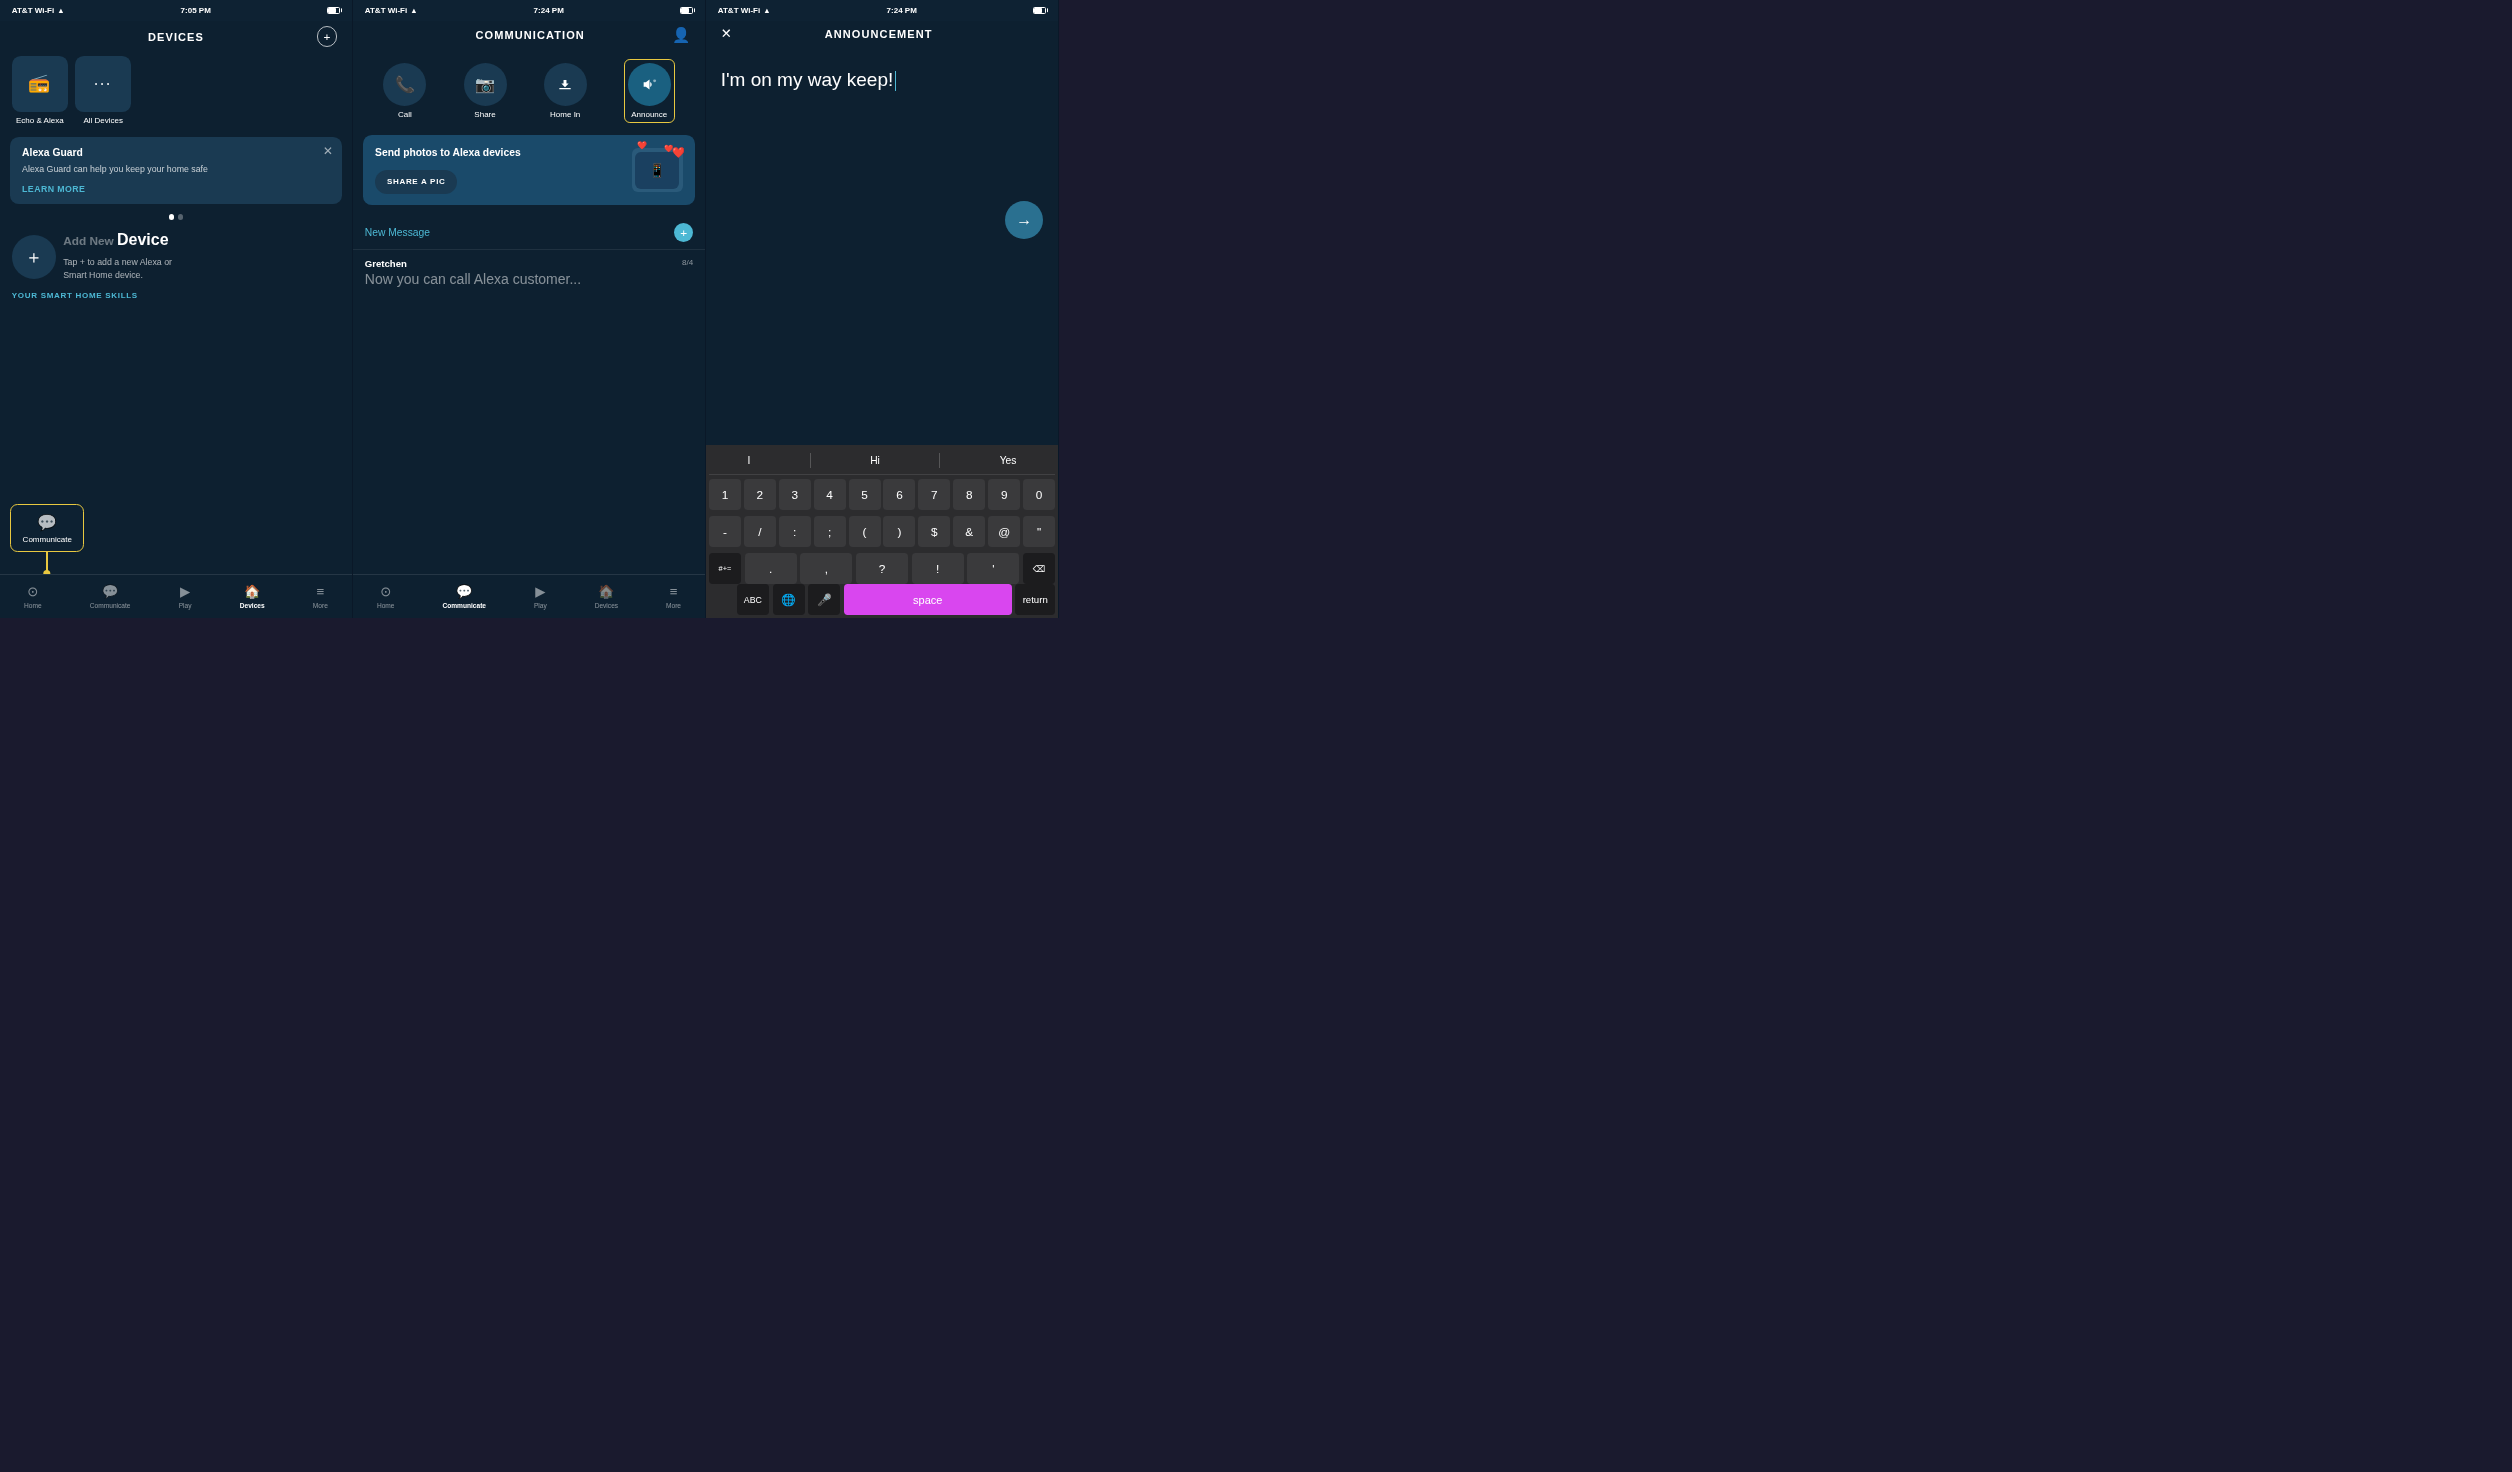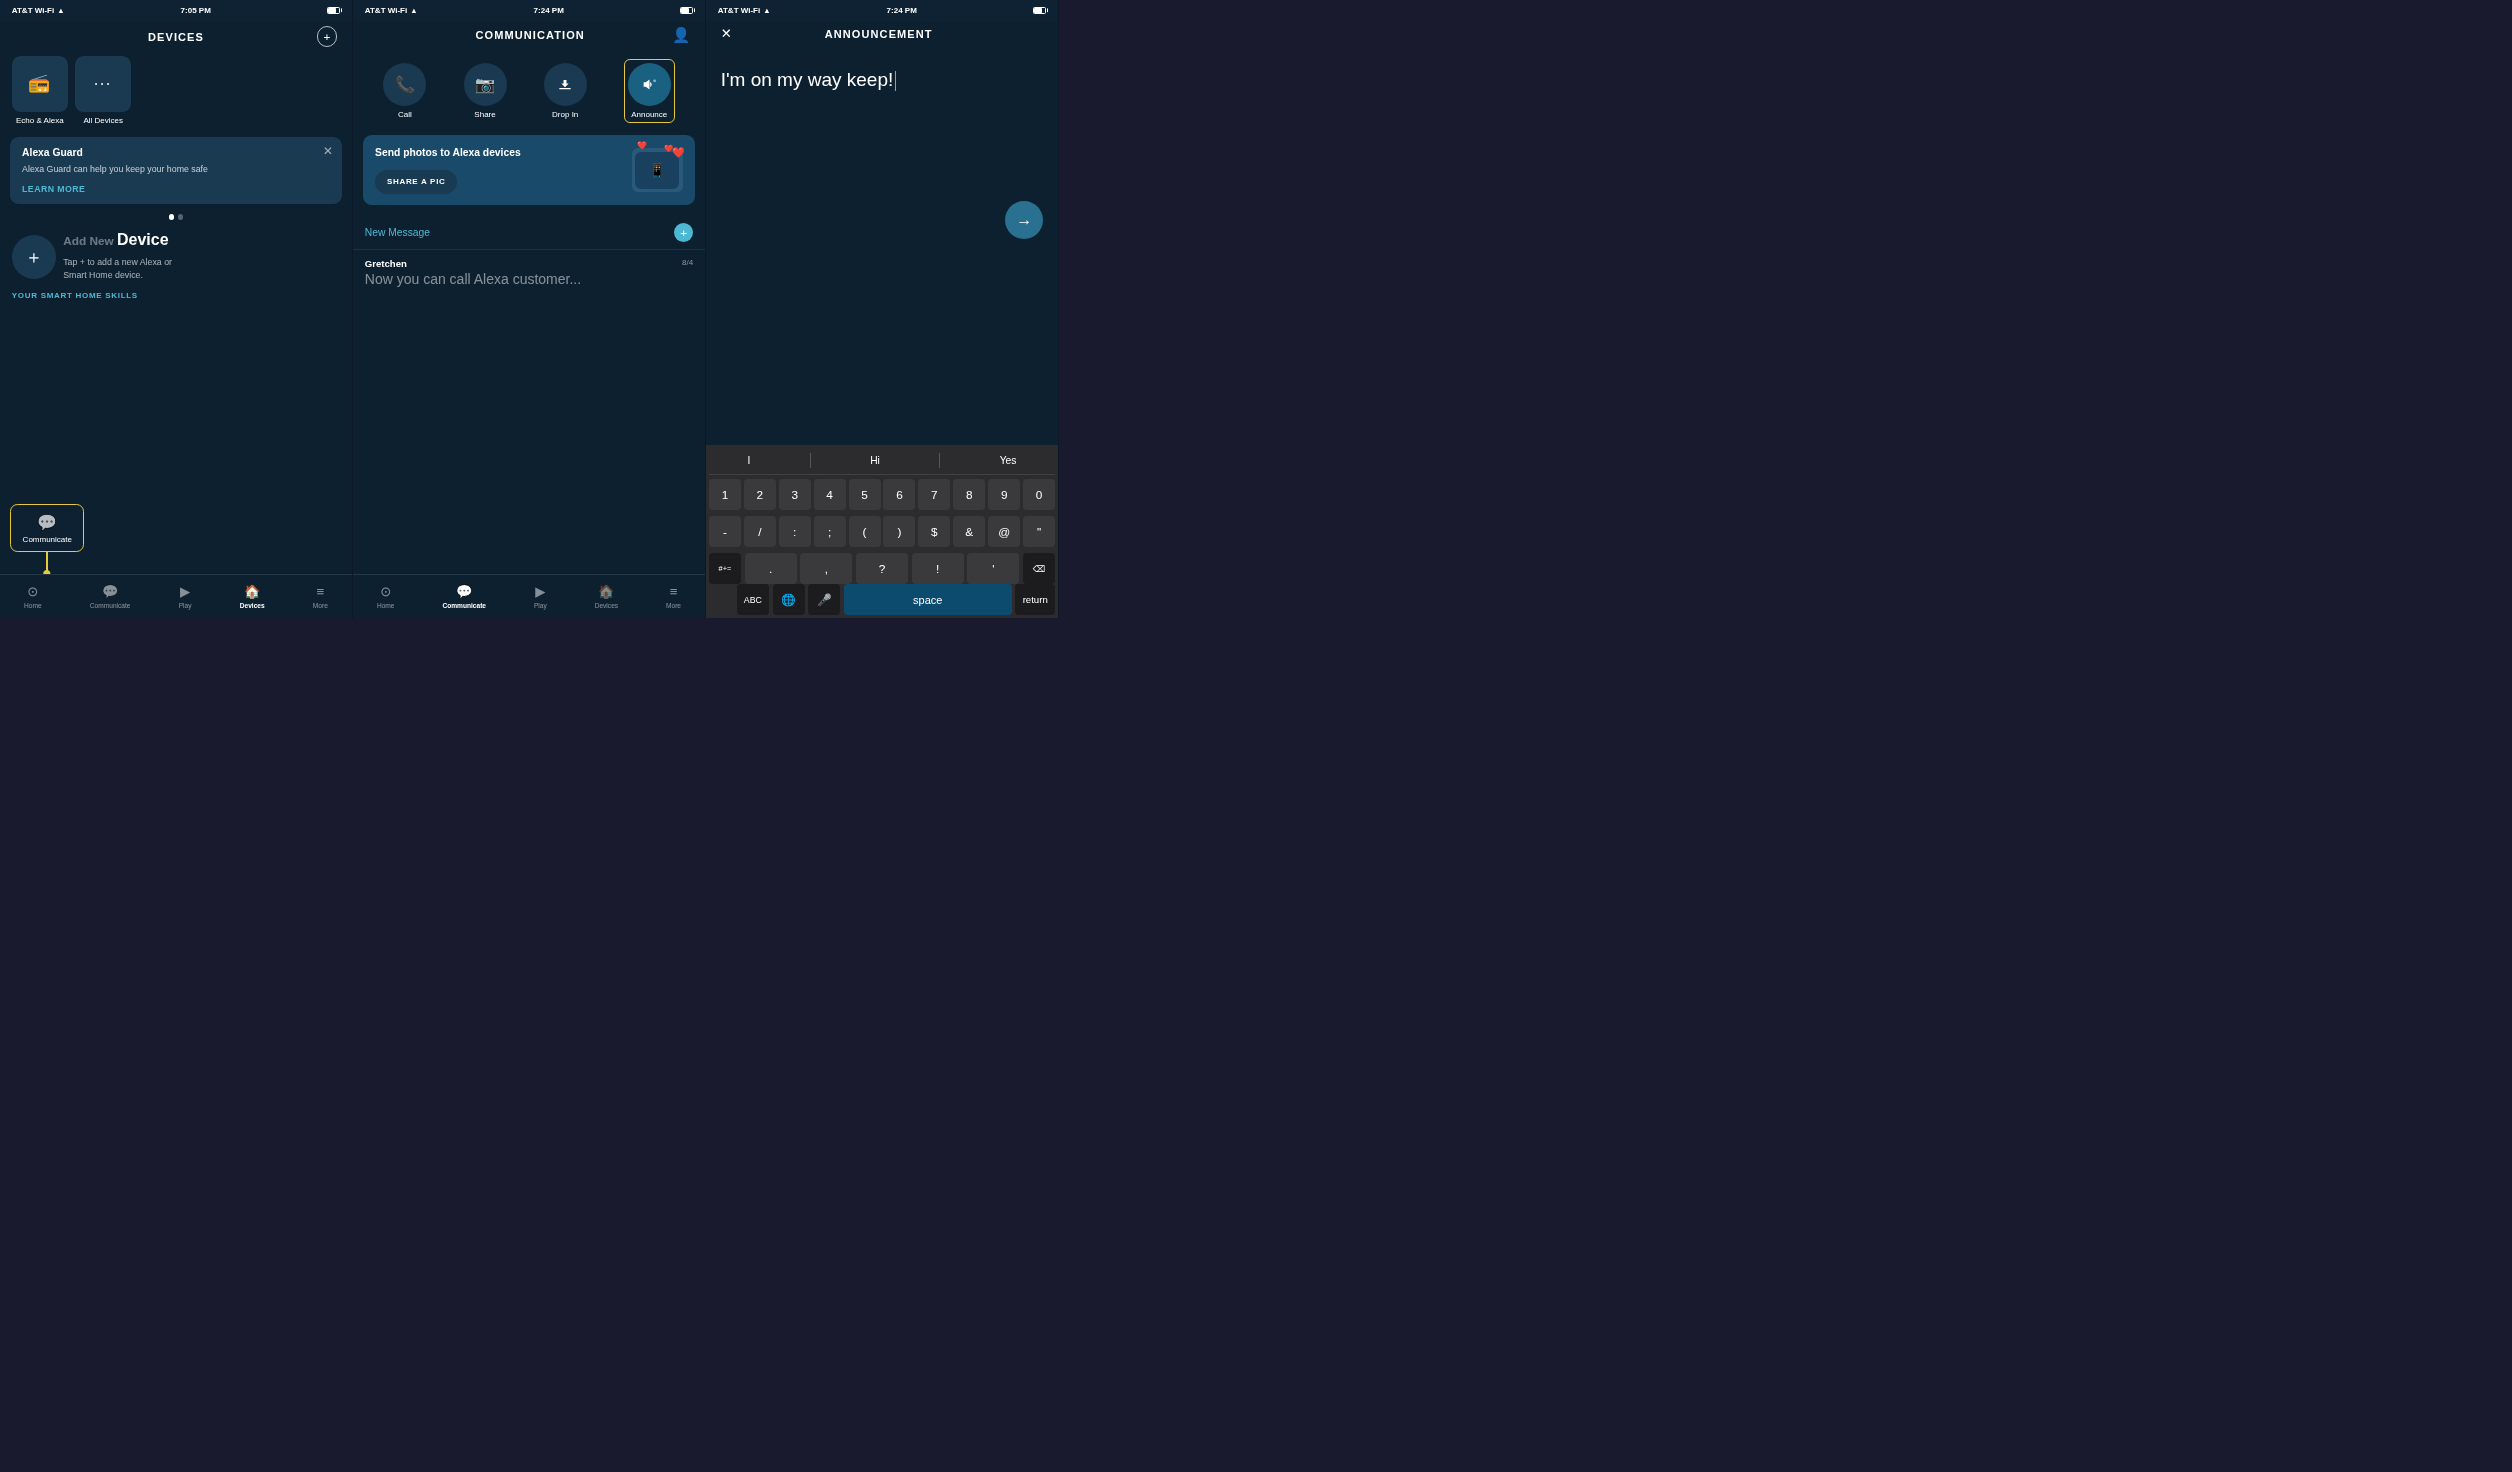--- a/index.html
+++ b/index.html
@@ -445,21 +445,21 @@
       border-radius: 3.7px;
       font-size: 8.8px;
       padding: 0 5.9px;
       display: flex; align-items: center; justify-content: center;
       height: 31px;
       cursor: pointer;
       min-width: 32px;
     }
     .keyboard-space-key {
       flex: 1;
-      background: #0c4a6e;
+      background: #d946ef;
       color: white;
       border-radius: 3.7px;
       display: flex; align-items: center; justify-content: center;
       font-size: 11px;
       height: 31px;
       cursor: pointer;
     }
     .keyboard-return-key {
       background: #1c1c1e;
       color: white;
@@ -611,21 +611,21 @@
       <span class="comm-option-label">Share</span>
     </div>
     <div class="comm-option">
       <div class="comm-option-circle">
 
         <svg width="16" height="16" viewBox="0 0 22 22" fill="white">
           <path d="M11 14l-5-5h3V4h4v5h3l-5 5z"></path>
           <rect x="3" y="15" width="16" height="2" rx="1"></rect>
         </svg>
       </div>
-      <span class="comm-option-label">Drop In</span>
+      <span class="comm-option-label">Home In</span>
     </div>
     <div class="comm-option announce-highlight">
       <div class="comm-option-circle comm-option-circle-active">
 
         <svg width="19" height="19" viewBox="0 0 26 26" fill="white">
           <path d="M5 10v6h3l5 4V6l-5 4H5zm11 3a4 4 0 0 0-2-3.46v6.92A4 4 0 0 0 16 13z"></path>
           <circle cx="20" cy="8" r="2" fill="rgba(255,255,255,0.5)"></circle>
         </svg>
       </div>
       <span class="comm-option-label">Announce</span>

